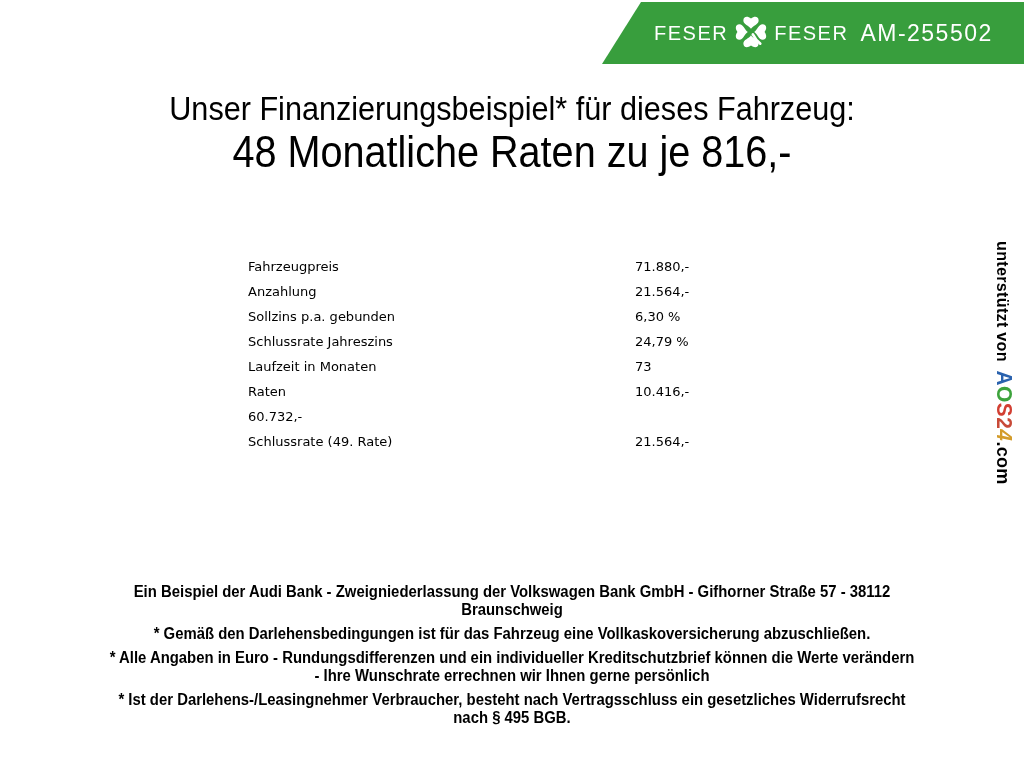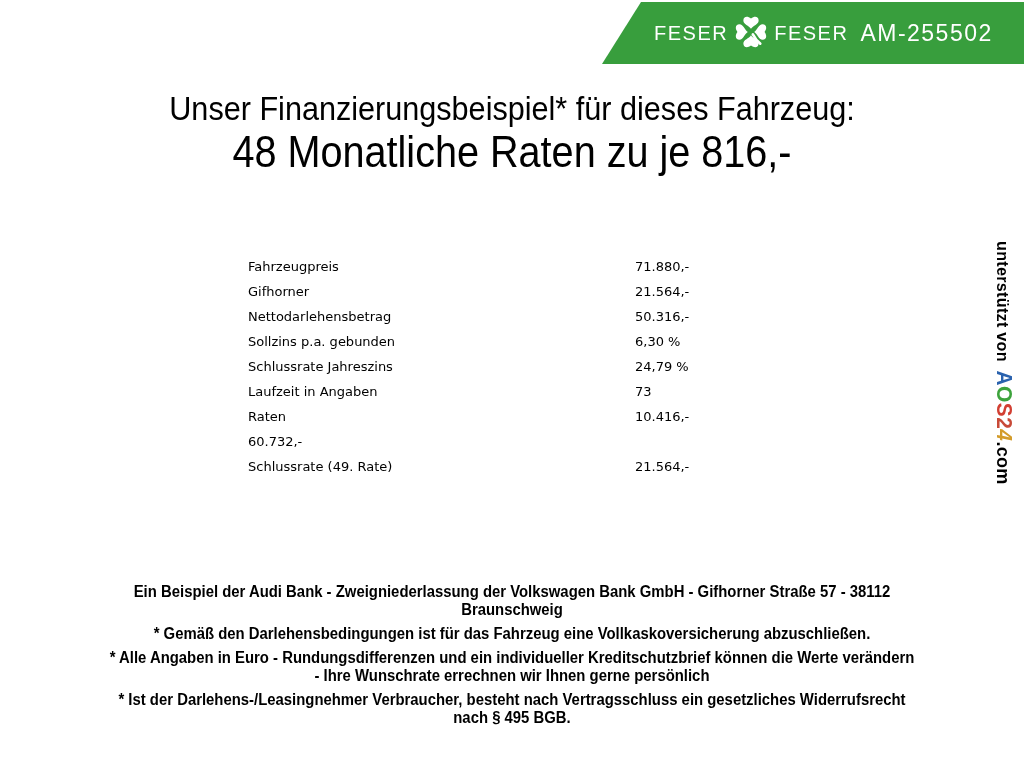--- a/index.html
+++ b/index.html
@@ -76,37 +76,33 @@
 <div class="title1">Unser Finanzierungsbeispiel* für dieses Fahrzeug:</div>
 <div class="title2">48 Monatliche Raten zu je 816,-</div>
 
 <div class="ftable">
 
 <div class="frow">
     <div class="fl">Fahrzeugpreis</div>
     <div class="fv">71.880,-</div>
   </div>
     <div class="frow">
-    <div class="fl">Gifhorner</div>
+    <div class="fl">Anzahlung</div>
     <div class="fv">21.564,-</div>
-  </div>
-    <div class="frow">
-    <div class="fl">Nettodarlehensbetrag</div>
-    <div class="fv">50.316,-</div>
   </div>
     <div class="frow">
     <div class="fl">Sollzins p.a. gebunden</div>
     <div class="fv">6,30 %</div>
   </div>
     <div class="frow">
     <div class="fl">Schlussrate Jahreszins</div>
     <div class="fv">24,79 %</div>
   </div>
     <div class="frow">
-    <div class="fl">Laufzeit in Angaben</div>
+    <div class="fl">Laufzeit in Monaten</div>
     <div class="fv">73</div>
   </div>
     <div class="frow">
     <div class="fl">Raten</div>
     <div class="fv">10.416,-</div>
   </div>
     <div class="frow">
     <div class="fv">60.732,-</div>
   </div>
     <div class="frow">

